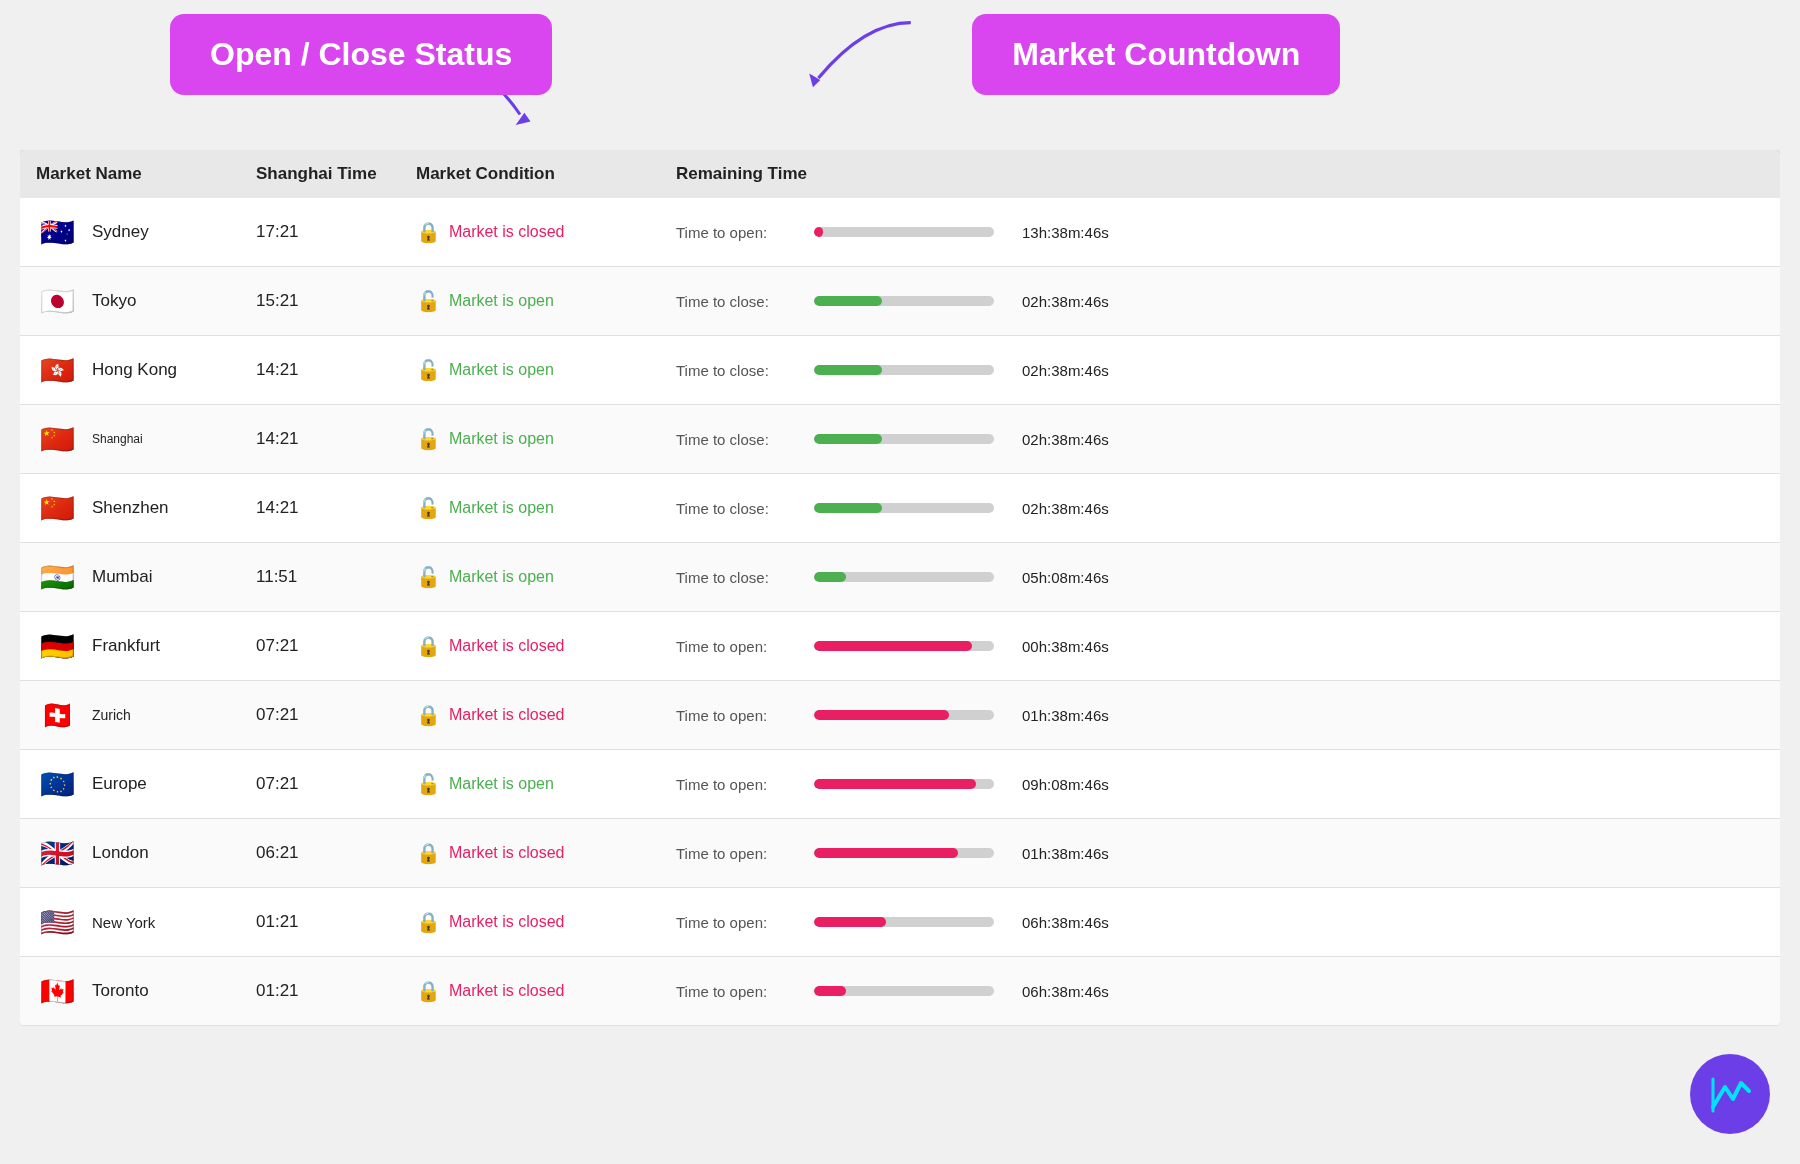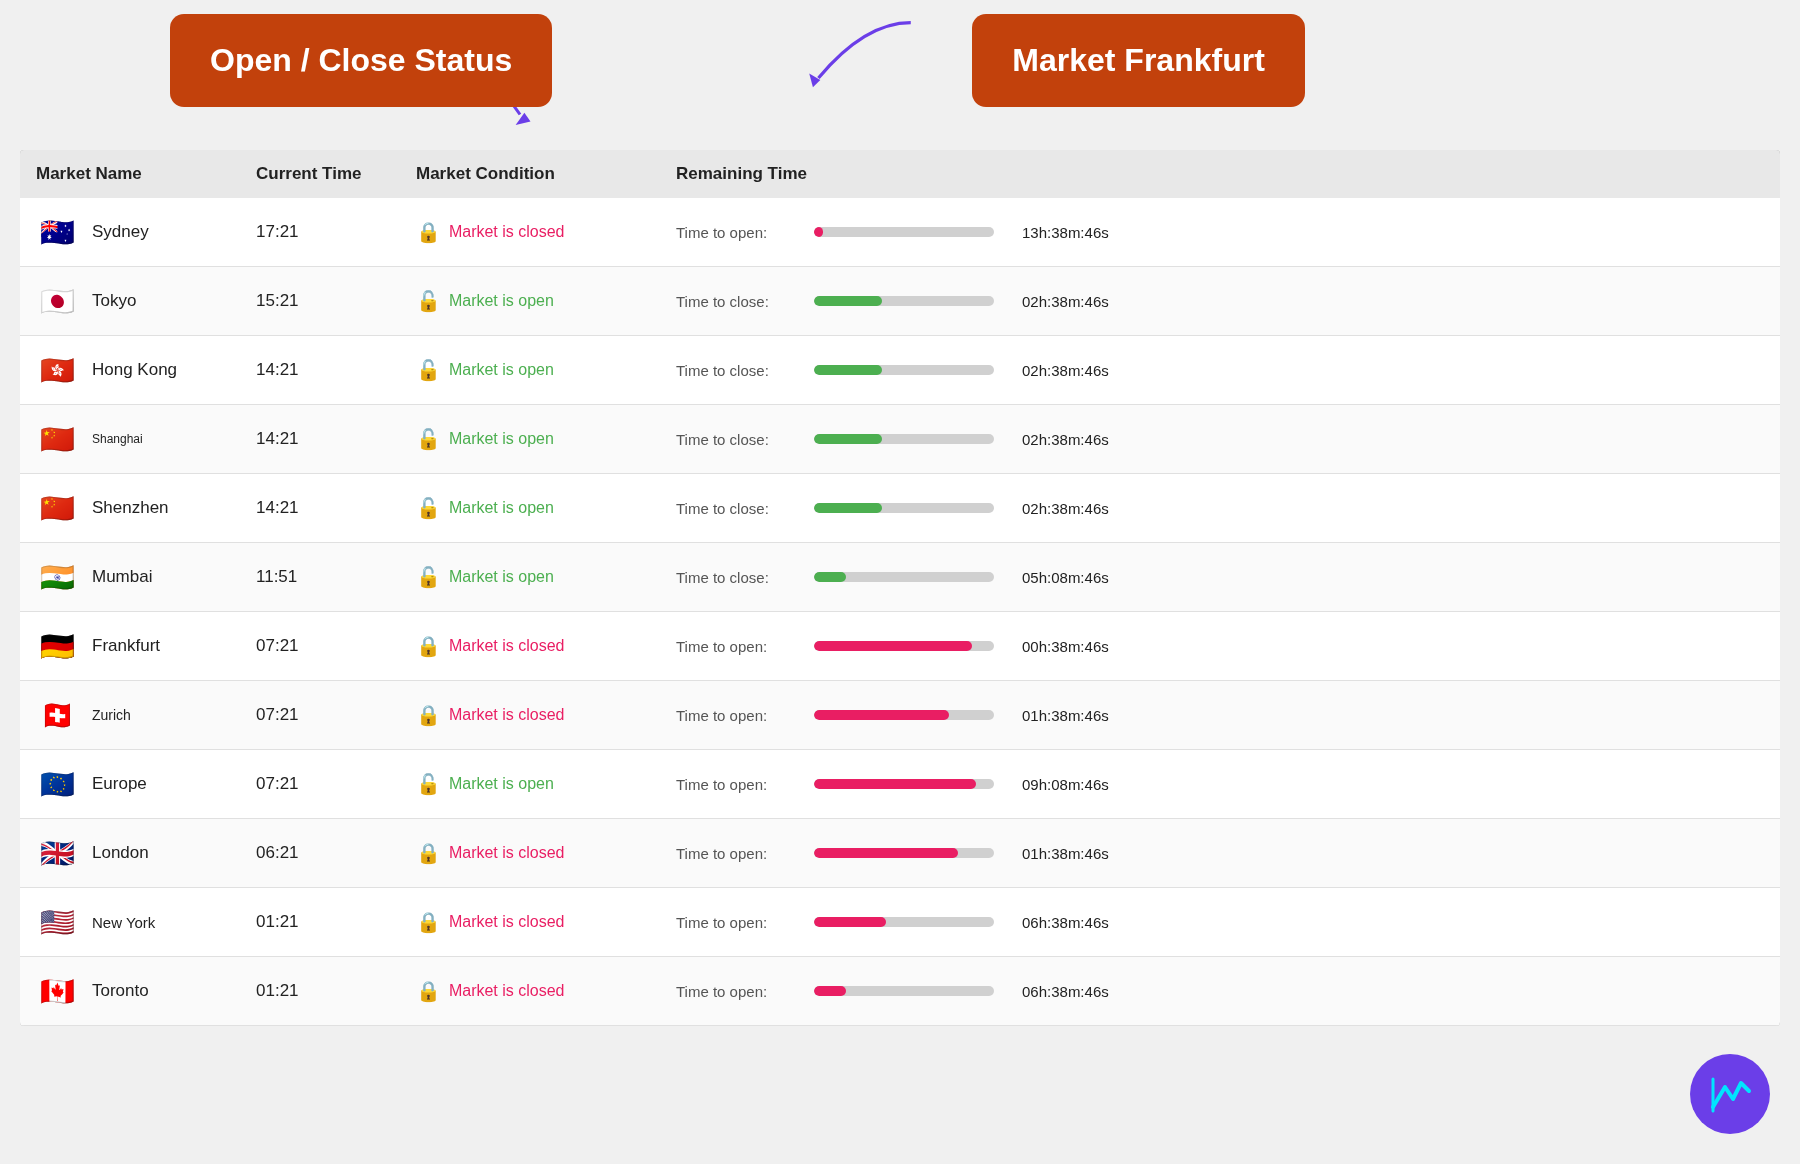--- a/index.html
+++ b/index.html
@@ -11,25 +11,25 @@
     }
     .header-area {
       display: flex;
       align-items: flex-start;
       padding: 14px 60px 0 60px;
       gap: 0;
       position: relative;
       height: 150px;
     }
     .badge {
-      background: #c2410c;
+      background: #d946ef;
       color: white;
       font-size: 32px;
       font-weight: 900;
-      padding: 28px 40px;
+      padding: 22px 40px;
       border-radius: 14px;
       white-space: nowrap;
       position: relative;
       z-index: 2;
     }
     .badge-left {
       margin-left: 110px;
     }
     .badge-right {
       margin-left: 420px;
@@ -173,29 +173,29 @@
     <path d="M10 10 Q60 0 100 60" stroke="#6b3ee8" stroke-width="3.5" fill="none"></path>
     <polygon points="95,72 105,58 112,68" fill="#6b3ee8"></polygon>
   </svg>
 
   <svg class="arrow-right" viewBox="0 0 130 90" fill="none" xmlns="http://www.w3.org/2000/svg" style="position:absolute;left:800px;top:10px;width:120px;height:90px;">
     <path d="M120 10 Q70 10 20 70" stroke="#6b3ee8" stroke-width="3.5" fill="none"></path>
     <polygon points="10,65 22,72 14,80" fill="#6b3ee8"></polygon>
   </svg>
 
   <div class="badge badge-left">Open / Close Status</div>
-  <div class="badge badge-right">Market Frankfurt</div>
+  <div class="badge badge-right">Market Countdown</div>
 </div>
 
 <div class="table-wrap">
   <table>
     <thead>
       <tr>
         <th>Market Name</th>
-        <th>Current Time</th>
+        <th>Shanghai Time</th>
         <th>Market Condition</th>
         <th>Remaining Time</th>
       </tr>
     </thead>
     <tbody id="market-tbody">
     <tr>
           <td>
     <div class="market-name-cell">
       <span class="flag" style="font-size:28px;">🇦🇺</span>
       <span style="font-size:17px;font-weight:500;">Sydney</span>

